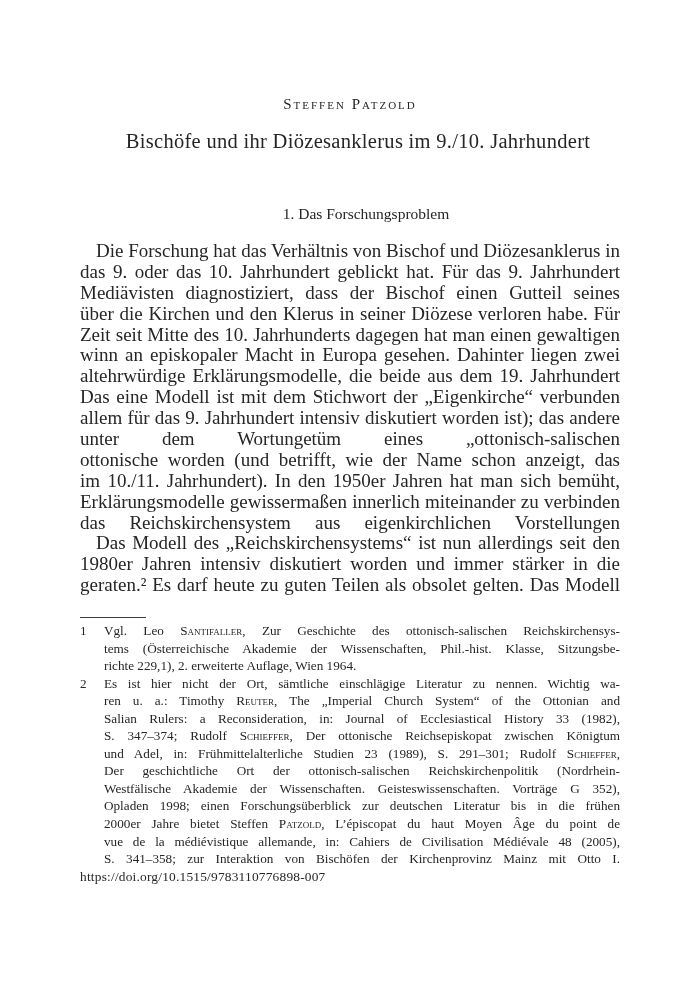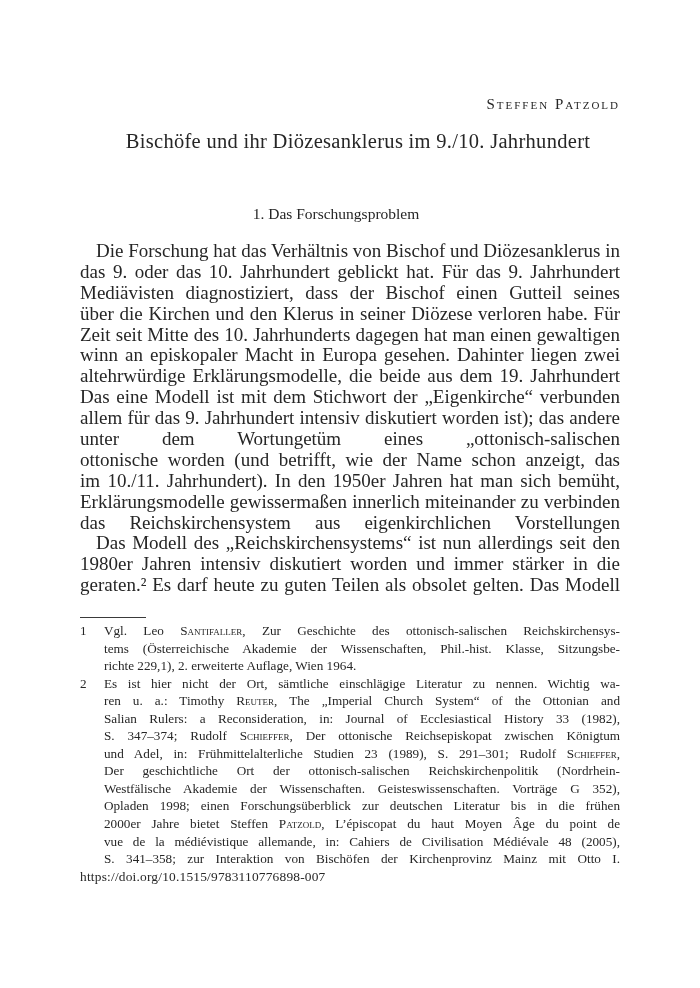--- a/index.html
+++ b/index.html
@@ -14,38 +14,38 @@
     background: #ffffff;
     overflow: hidden;
     font-family: "Liberation Serif", "DejaVu Serif", serif;
     color: #262626;
   }
   .author {
     position: absolute;
     top: 96px;
     left: 80px;
     width: 540px;
-    text-align: right;
+    text-align: center;
     font-size: 15px;
     font-variant: small-caps;
     letter-spacing: 2px;
   }
   .title {
     position: absolute;
     top: 130px;
     left: 48px;
     width: 620px;
     text-align: center;
     font-size: 20.5px;
     letter-spacing: 0.3px;
   }
   .heading {
     position: absolute;
     top: 205px;
-    left: 66px;
+    left: 96px;
     width: 540px;
     text-align: center;
     font-size: 15.5px;
   }
   .body-text {
     position: absolute;
     top: 241px;
     left: 80px;
     width: 540px;
     font-size: 19px;

